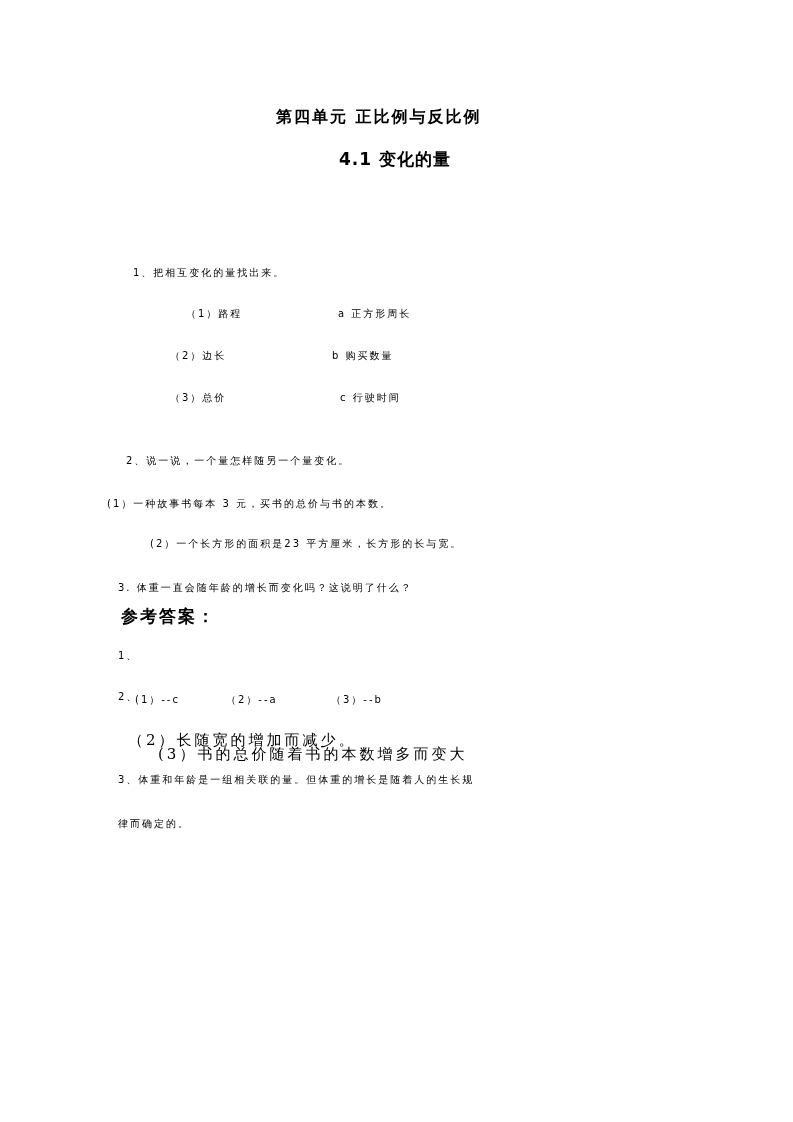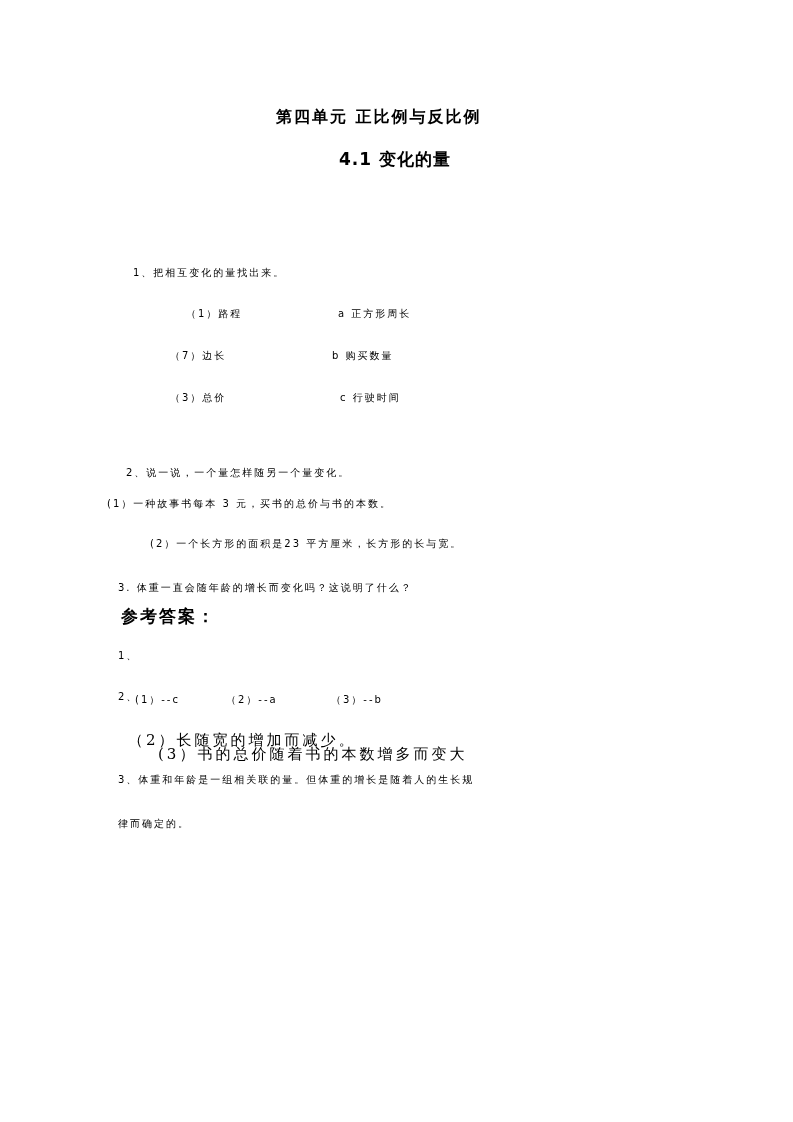--- a/index.html
+++ b/index.html
@@ -47,27 +47,27 @@
 </head>
 <body>
 
 <div>
 
   <div class="abs title" style="left:276px; top:107px;">第四单元  正比例与反比例</div>
   <div class="abs subtitle" style="left:339px; top:148px;">4.1 变化的量</div>
 
   <div class="abs txt" style="left:133px; top:266px;">1、把相互变化的量找出来。</div>
   <div class="abs txt" style="left:156px; top:307px;margin-left:30px;">（1）路程</div>
-  <div class="abs txt" style="left:170px; top:349px;">（7）边长</div>
+  <div class="abs txt" style="left:170px; top:349px;">（2）边长</div>
   <div class="abs txt" style="left:170px; top:391px;">（3）总价</div>
   <div class="abs txt" style="left:338px; top:307px;">a 正方形周长</div>
   <div class="abs txt" style="left:332px; top:349px;text-align:right;">b 购买数量</div>
   <div class="abs txt" style="left:340px; top:391px;">c 行驶时间</div>
 
-  <div class="abs txt" style="left:126px; top:466px;">2、说一说，一个量怎样随另一个量变化。</div>
+  <div class="abs txt" style="left:126px; top:454px;">2、说一说，一个量怎样随另一个量变化。</div>
   <div class="abs txt" style="left:107px; top:497px;">(1）一种故事书每本 3 元，买书的总价与书的本数。</div>
   <div class="abs txt" style="left:107px; top:537px;margin-left:43px;">(2）一个长方形的面积是23 平方厘米，长方形的长与宽。</div>
 
   <div class="abs txt" style="left:118px; top:581px;">3.   体重一直会随年龄的增长而变化吗？这说明了什么？</div>
 
   <div class="abs bold-head" style="left:121px; top:605px;">参考答案：</div>
   <div class="abs txt" style="left:118px; top:649px;">1、</div>
 
   <div class="abs txt" style="left:118px; top:690px;">2、</div>
   <div class="abs txt" style="left:135px; top:693px;">(1）--c</div>

